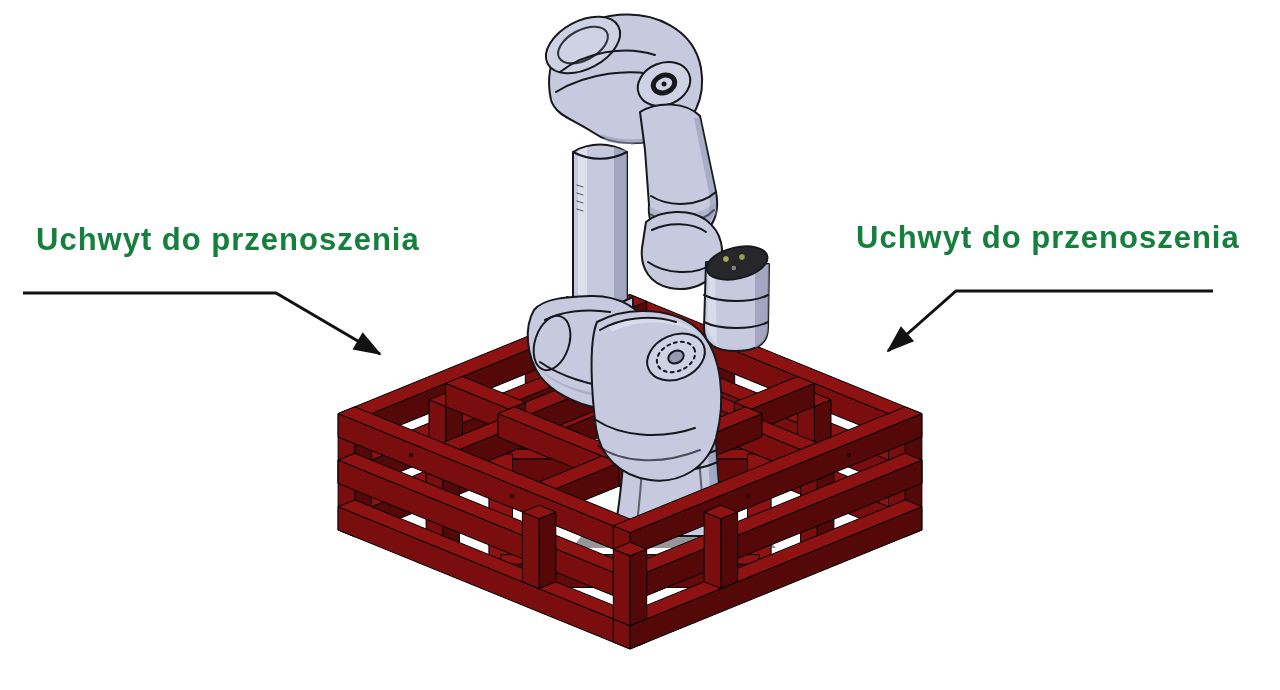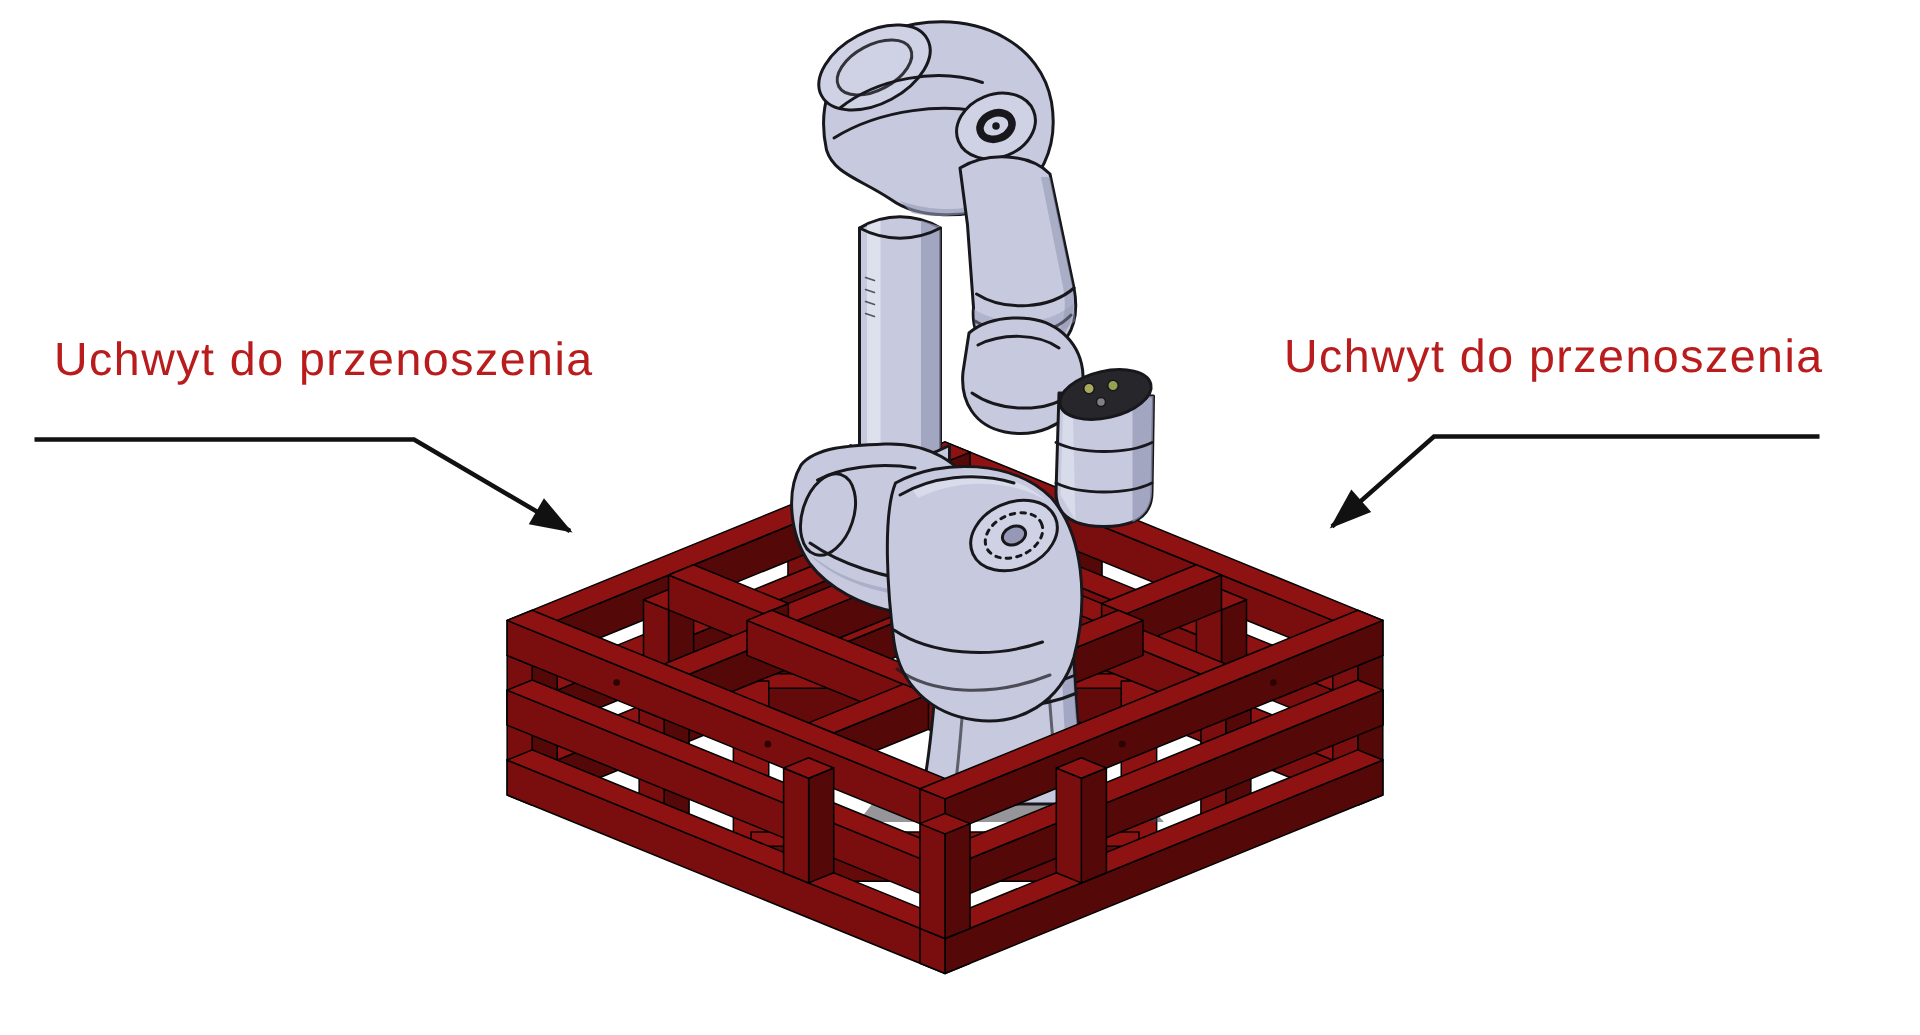--- a/index.html
+++ b/index.html
@@ -1,20 +1,20 @@
 <!DOCTYPE html>
 <html style="--frame-top: #8e1212; --frame-side-x: #550808; --frame-side-y: #7a0d0d; --frame-diag: #640a0a; --frame-outline: #000000; --frame-hole: #2a0303; --robot-body: #c7cadf; --robot-body-light: #cfd2e4; --robot-shadow: #9599b6; --robot-highlight: #e9ebf4; --robot-outline: #17171c; --flange-dark: #26262b; --pin-yellow: #a8a95c; --pin-green: #96a050; --pin-gray: #808080; --base-plate-shadow: #3f3f47; --leader: #111111;"><head>
 <meta charset="utf-8">
 <style>
   html,body{margin:0;padding:0;background:#fff;}
   #canvas{position:relative;width:1280px;height:690px;background:#fff;overflow:hidden;
           font-family:"Liberation Sans", sans-serif;}
   #scene{position:absolute;left:0;top:0;}
-  .callout{position:absolute;font-size:31px;letter-spacing:1px;color:#b91c1c;white-space:nowrap;
-           font-weight:400;}
+  .callout{position:absolute;font-size:31px;letter-spacing:1px;color:#15803d;white-space:nowrap;
+           font-weight:700;}
   #callout-left{left:36px;top:222px;}
   #callout-right{left:856px;top:220px;}
   svg path, svg ellipse, svg circle { vector-effect: none; }
 </style>
 </head>
 <body>
 
 <div id="canvas">
 
   <svg id="scene" width="1280" height="690" viewBox="0 0 1280 690">

